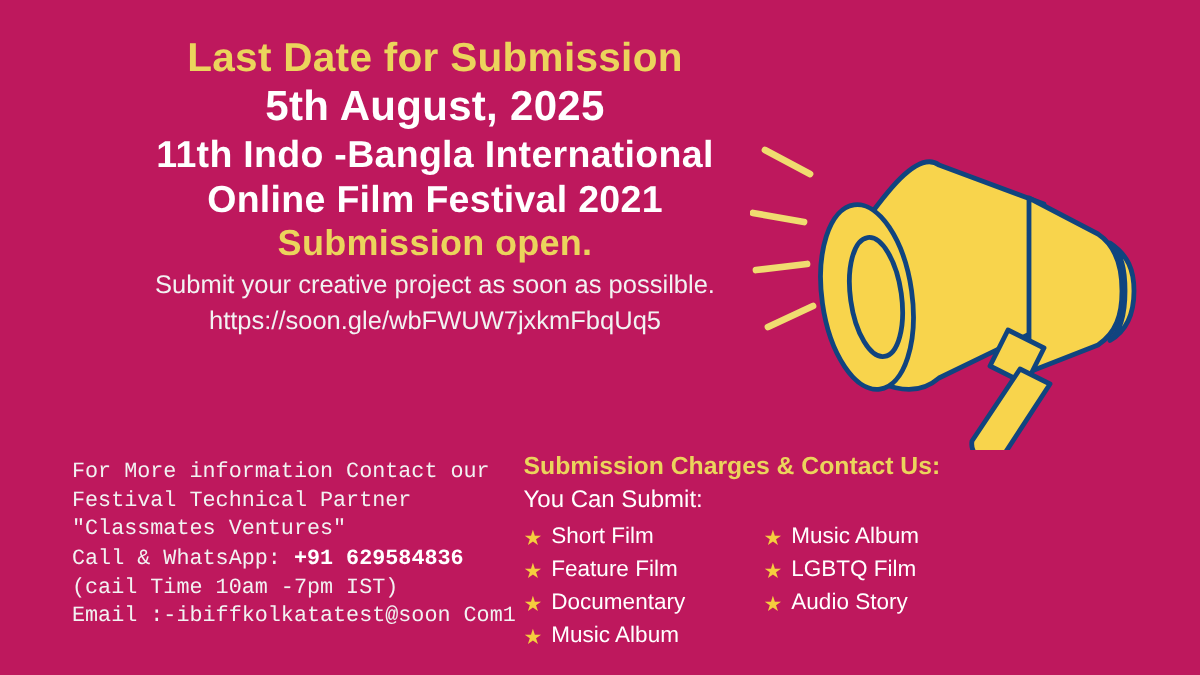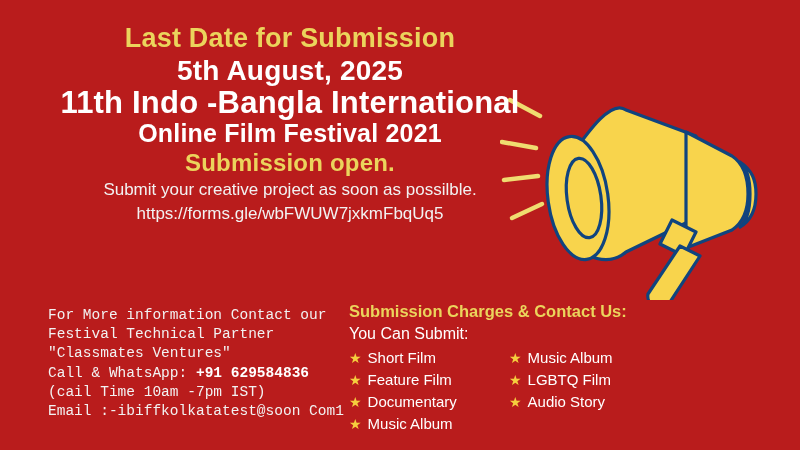--- a/index.html
+++ b/index.html
@@ -2,30 +2,30 @@
 <html><head>
 <meta charset="utf-8">
 <style>
   html,body{margin:0;padding:0;}
   body{
     width:800px;height:450px;overflow:hidden;
     background:#10447F;
     font-family:"Liberation Sans", sans-serif;
     -webkit-font-smoothing:antialiased;
   }
-  #poster{position:relative;width:800px;height:450px;background:#b91c1c;}
+  #poster{position:relative;width:800px;height:450px;background:#be185d;}
 
   
   .head-block{position:absolute;left:0;top:22px;width:580px;text-align:center;}
   .l-yellow{color:#EBD45C;font-weight:bold;letter-spacing:.2px;}
   .l-white{color:#FFFFFF;font-weight:bold;letter-spacing:.2px;}
   .h1{font-size:27px;line-height:32px;}
   .h2{font-size:28px;line-height:34px;}
   .h3{font-size:25px;line-height:31px;}
-  .h4{font-size:31px;line-height:30px;}
+  .h4{font-size:25px;line-height:30px;}
   .h5{font-size:25px;line-height:30px;}
   .h6{font-size:24px;line-height:30px;}
   .sub{font-size:17px;line-height:24px;color:#F2F2F2;font-weight:normal;}
 
   
   .contact{position:absolute;left:48px;top:306px;width:300px;
            color:#F2F2F2;font-size:14.5px;line-height:19.2px;}
   .contact div{white-space:nowrap;font-family:Liberation Mono, monospace;}
   .contact b{font-weight:bold;color:#FFFFFF;}
   .clipline{overflow:hidden;height:17px;}
@@ -79,21 +79,21 @@
     </svg>
   </div>
 
   <div class="head-block">
     <div class="h1 l-yellow">Last Date for Submission</div>
     <div class="h2 l-white">5th August, 2025</div>
     <div class="h4 l-white">11th Indo -Bangla International</div>
     <div class="h5 l-white">Online Film Festival 2021</div>
     <div class="h6 l-yellow">Submission open.</div>
     <div class="sub">Submit your creative project as soon as possilble.</div>
-    <div class="sub">https://forms.gle/wbFWUW7jxkmFbqUq5</div>
+    <div class="sub">https://soon.gle/wbFWUW7jxkmFbqUq5</div>
   </div>
 
   <div class="contact">
     <div>For More information Contact our</div>
     <div>Festival Technical Partner</div>
     <div>"Classmates Ventures"</div>
     <div>
       <span>Call &amp; WhatsApp: </span><b>+91 629584836</b>
     </div>
     <div>(cail Time 10am -7pm IST)</div>

